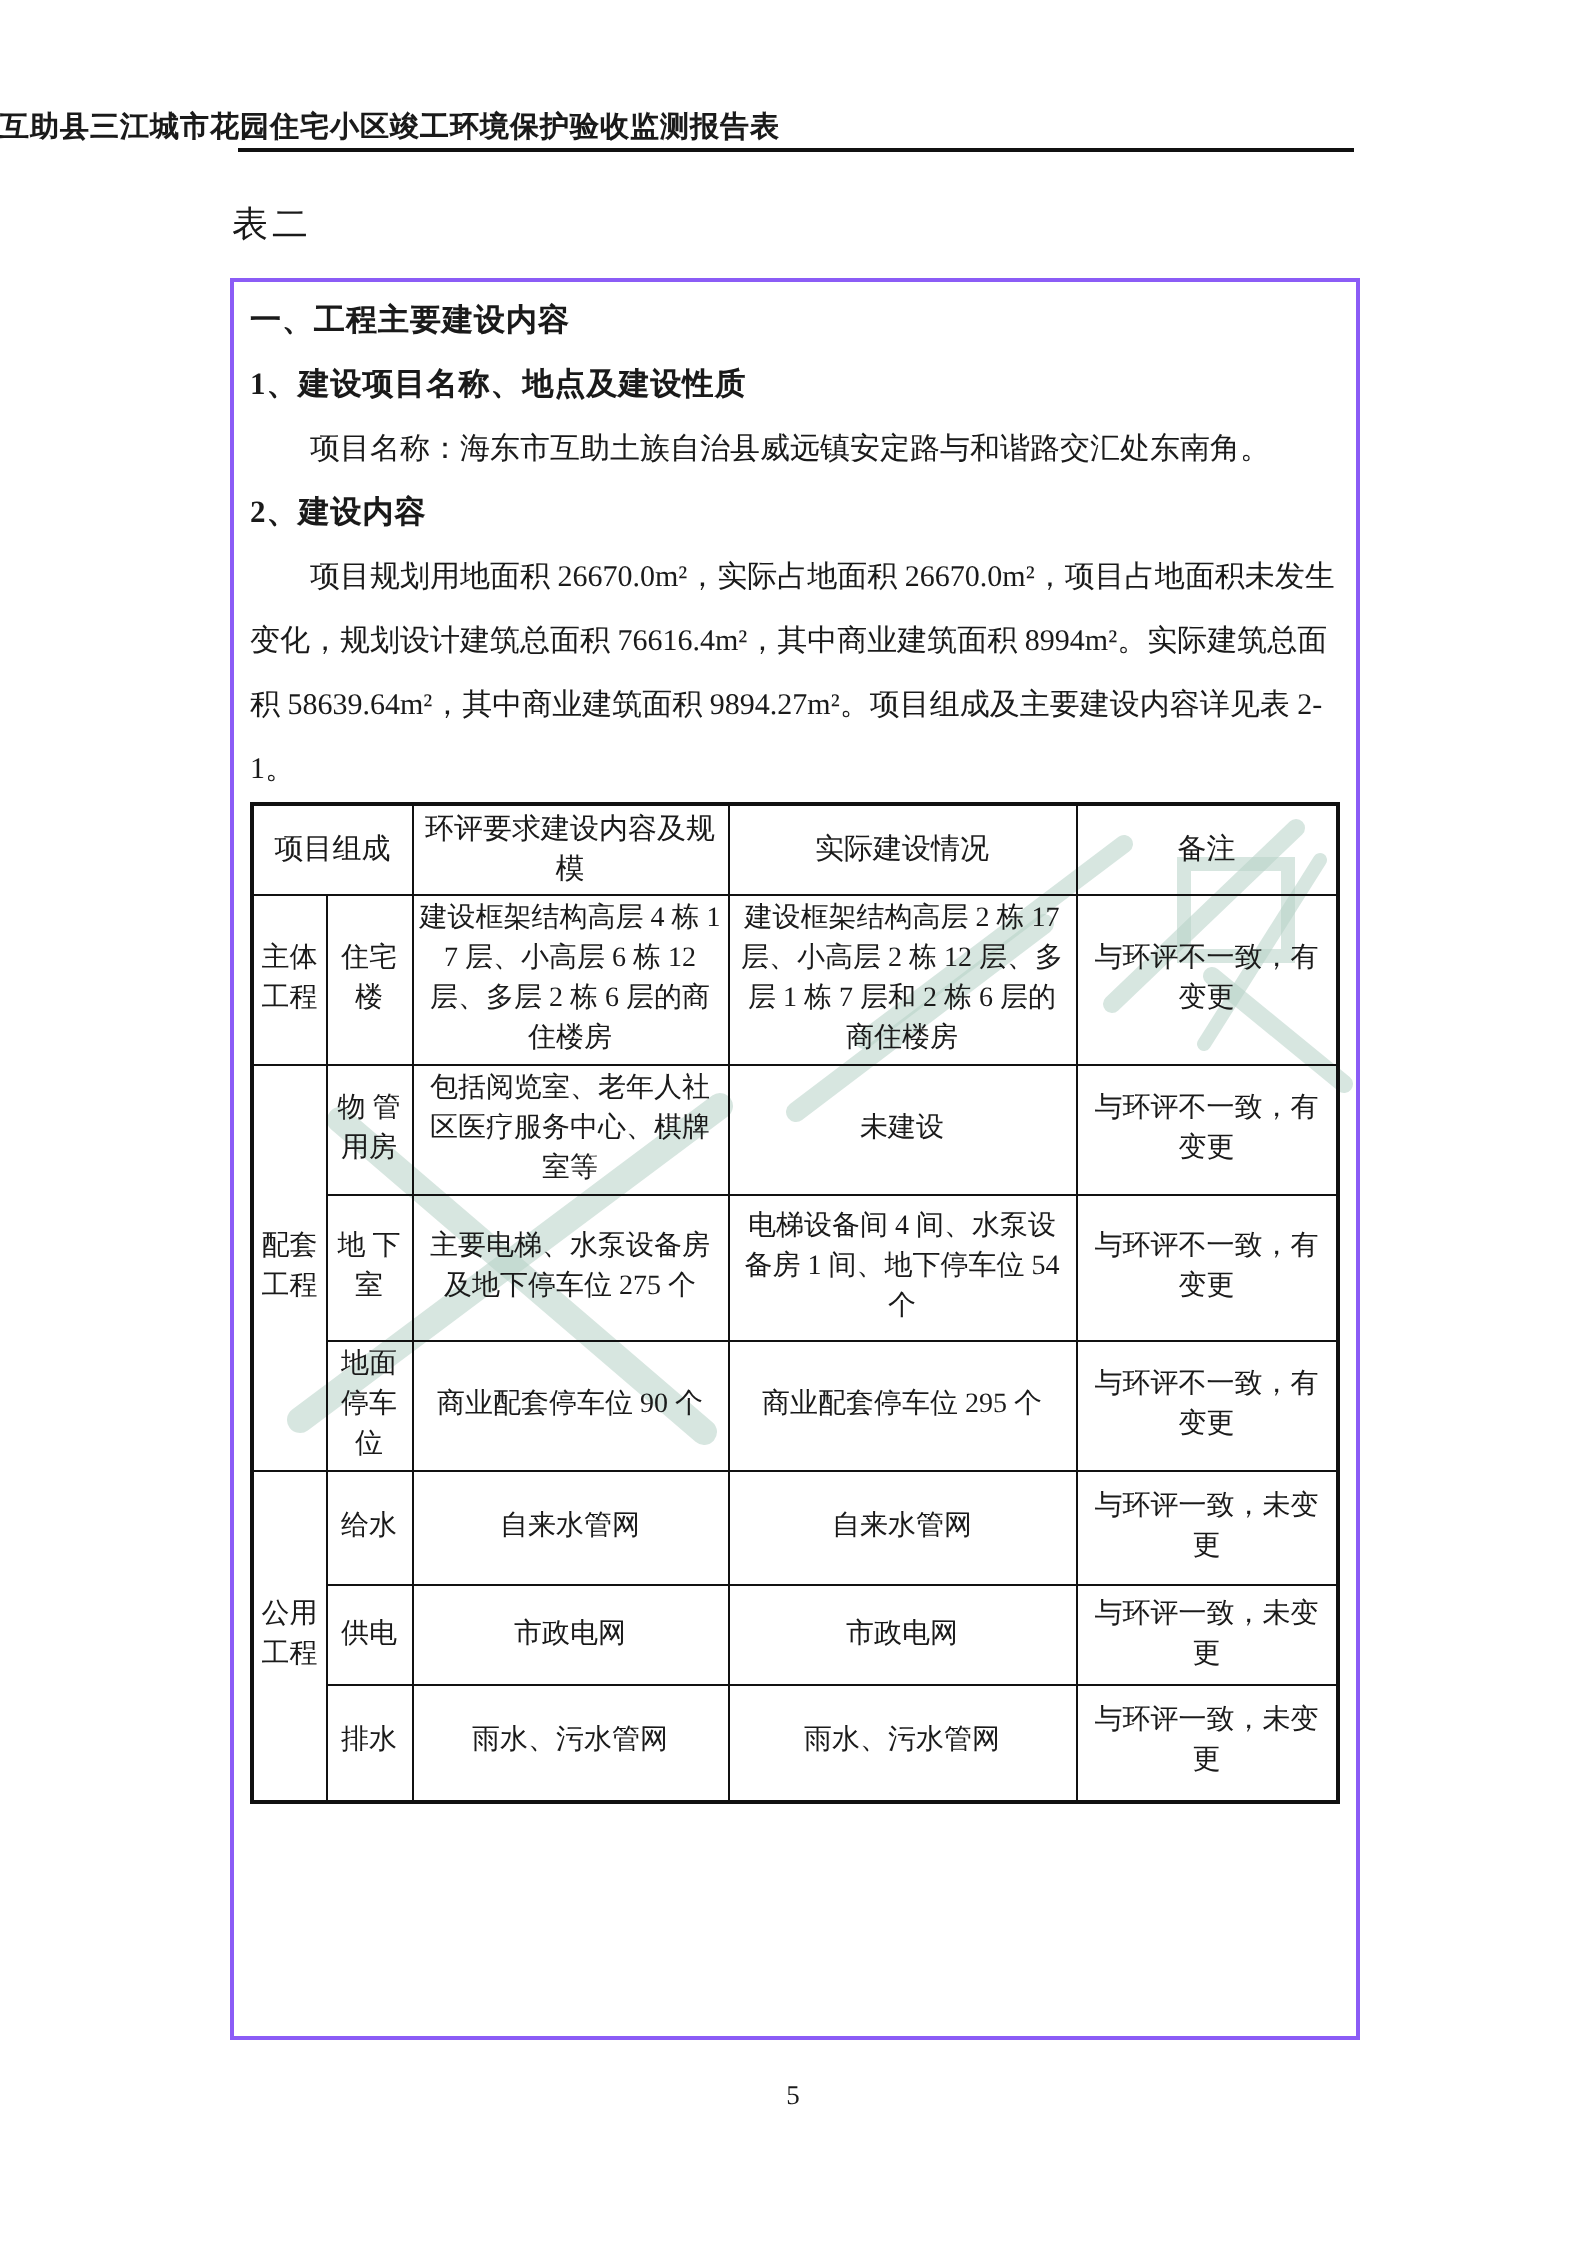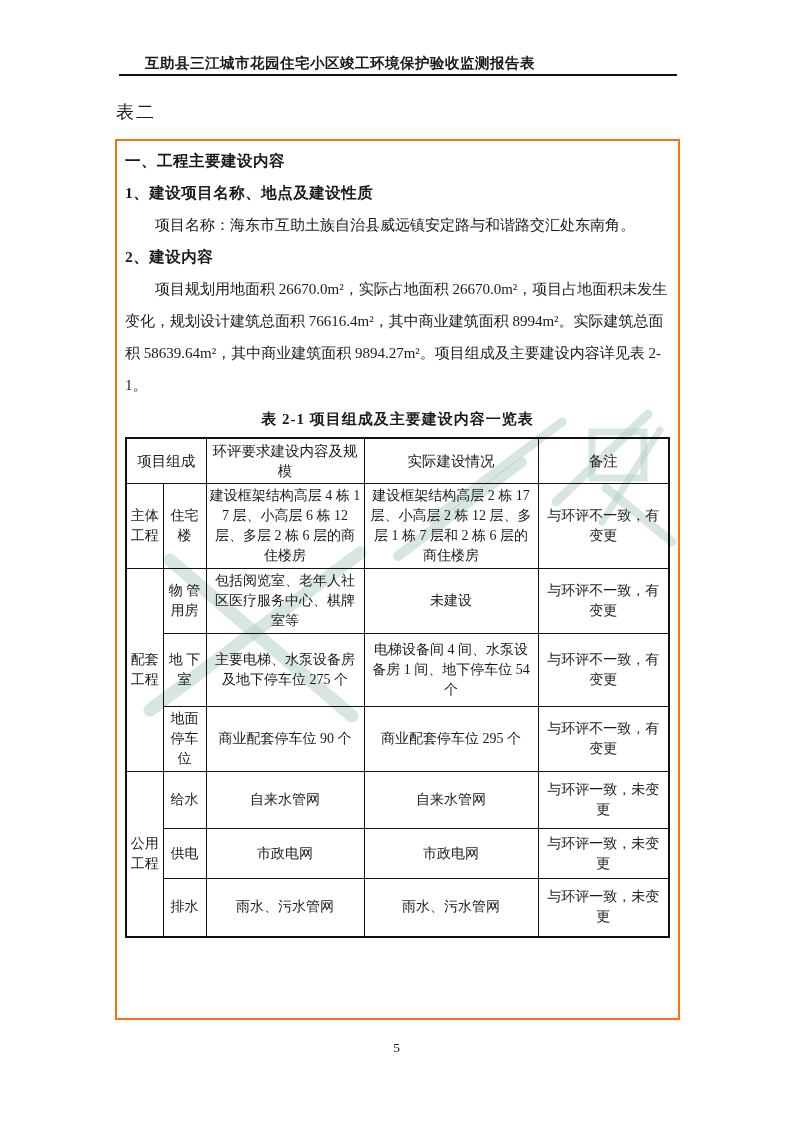--- a/index.html
+++ b/index.html
@@ -7,33 +7,33 @@
   body {
     position:relative;
     width:793px; height:1122px;
     background:#ffffff;
     font-family:"Liberation Serif","DejaVu Serif",serif;
     color:#1a1a1a;
     overflow:hidden;
   }
   .doc-header{
     position:absolute; left:0; top:54px; width:680px;
-    text-align:center; font-size:14.5px; font-weight:bold; letter-spacing:0.5px;
+    font-size:14.5px; font-weight:bold; letter-spacing:0.5px;
   }
   .header-rule{
     position:absolute; left:119px; top:74px; width:558px; height:0;
     border-top:2px solid #111;
   }
   .table-label{
     position:absolute; left:116px; top:100px;
     font-size:18px; font-weight:normal; letter-spacing:2px;
   }
   .main-box{
     position:absolute; left:115px; top:139px; width:565px; height:881px;
-    border:2px solid #f97316;
+    border:2px solid #8b5cf6;
     padding:4px 8px 0 8px;
     z-index:2;
   }
   .intro{ font-size:15px; line-height:32px; }
   .intro .h{ font-weight:bold; font-size:15.5px; letter-spacing:0.5px; }
   .intro p.indented{ text-indent:2em; }
   .tbl-title{
     text-align:center; font-weight:bold; font-size:15px; letter-spacing:1px;
     line-height:26px; margin-top:5px; margin-bottom:5px;
   }
@@ -83,21 +83,20 @@
 
 <div class="main-box">
   <div class="intro">
     <p class="h">一、工程主要建设内容</p>
     <p class="h">1、建设项目名称、地点及建设性质</p>
     <p class="indented">项目名称：海东市互助土族自治县威远镇安定路与和谐路交汇处东南角。</p>
     <p class="h">2、建设内容</p>
     <p class="indented">项目规划用地面积 26670.0m²，实际占地面积 26670.0m²，项目占地面积未发生变化，规划设计建筑总面积 76616.4m²，其中商业建筑面积 8994m²。实际建筑总面积 58639.64m²，其中商业建筑面积 9894.27m²。项目组成及主要建设内容详见表 2-1。</p>
   </div>
 
-  <div class="tbl-title">表 2-1  项目组成及主要建设内容一览表</div>
 
   <table class="t21">
     <colgroup>
       <col style="width:37px">
         <col style="width:43px">
         <col style="width:158px">
       <col style="width:174px">
         <col style="width:131px">
     </colgroup>
     <tbody>

